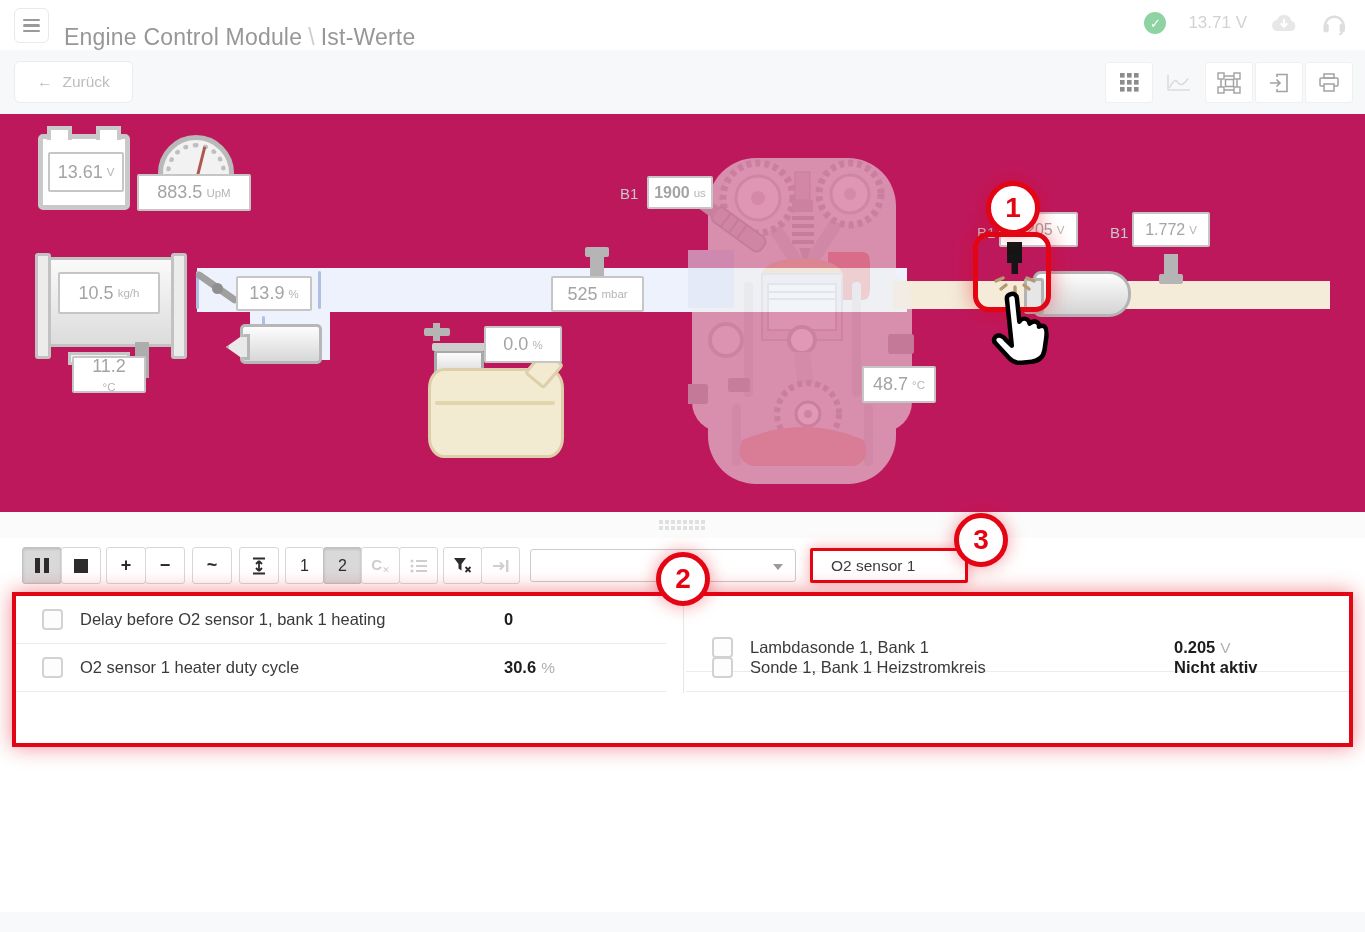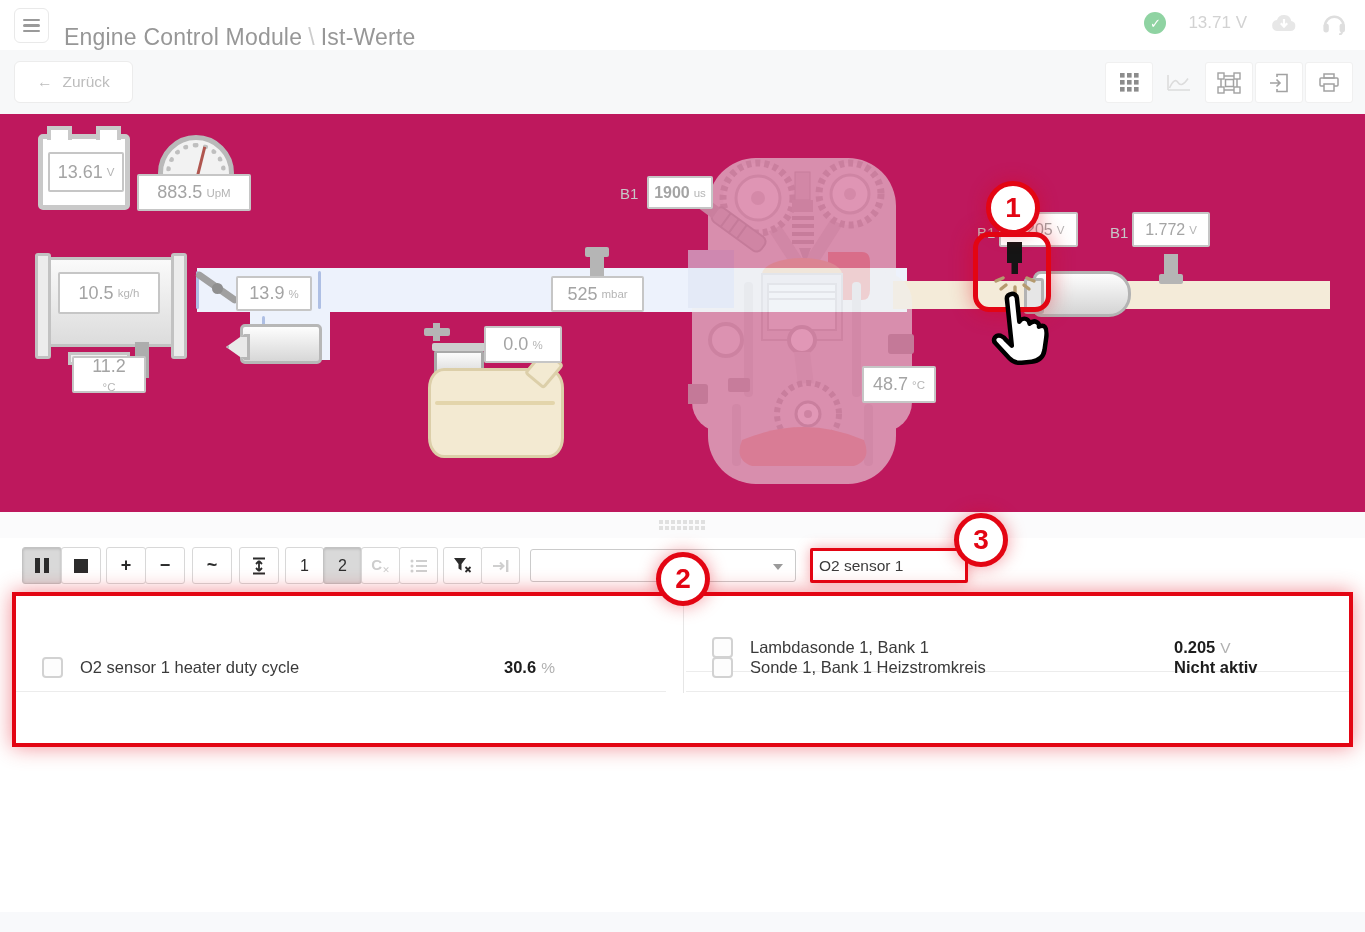--- a/index.html
+++ b/index.html
@@ -121,21 +121,21 @@
   .stopicon { width:14px; height:14px; background:#2c2c2c; }
   .glyph { font-size:18px; font-weight:bold; }
   .clearglyph { font-size:15px; color:#cdcdcd; font-weight:bold; }
   .clearglyph em { font-style:normal; font-size:9px; vertical-align:-3px; }
 
   .ddl { position:absolute; left:530px; top:11px; width:266px; height:33px; background:#fff;
     border:1px solid #cbcbcb; border-radius:3px; cursor:pointer; }
   .ddl::after { content:""; position:absolute; right:12px; top:14px; border-left:5px solid transparent;
     border-right:5px solid transparent; border-top:6px solid #9a9a9a; }
   .filterinput { position:absolute; left:810px; top:10px; width:158px; height:35px; border:3px solid #e30513;
-    border-radius:2px; font-size:15.5px; color:#3c3c3c; padding:0 6px;
+    border-radius:2px; font-size:15.5px; color:#3c3c3c; padding:0 18px;
     font-family:"Liberation Sans","DejaVu Sans",sans-serif; outline:none;
     box-shadow:0 0 14px rgba(227,5,19,.35); }
   .searchinput { position:absolute; left:1036px; top:10px; width:309px; height:34px; border:1px solid #cfcfcf;
     border-radius:6px; font-size:16px; color:#555; padding:0 12px; outline:none;
     font-family:"Liberation Sans","DejaVu Sans",sans-serif; }
   .searchinput::placeholder { color:#a9a9a9; }
 
   
   .tableframe { position:absolute; left:12px; top:592px; width:1341px; height:155px; background:#fff;
     border:4px solid #e30513; z-index:6; box-shadow:0 0 20px rgba(227,5,19,.45); }
@@ -493,20 +493,28 @@
   <div class="stepcircle" style="left:656px; top:552px;">
     <span>2</span>
   </div>
   <div class="stepcircle" style="left:954px; top:513px;">
     <span>3</span>
   </div>
 
   <div class="tableframe">
     <div class="coldiv"></div>
 
+    <div class="trow sep" style="left:0; top:0;">
+      <div class="cb"></div>
+      <span class="tlabel">Delay before O2 sensor 1, bank 1 heating</span>
+      <span class="tvalwrap">
+          <span class="tval">0</span>
+          <span class="tunit"></span>
+        </span>
+    </div>
     <div class="trow sep" style="left:0; top:48px;">
       <div class="cb"></div>
       <span class="tlabel">O2 sensor 1 heater duty cycle</span>
       <span class="tvalwrap">
           <span class="tval">30.6</span>
           <span class="tunit">%</span>
         </span>
     </div>
 
     <div class="trow sep" style="left:670px; top:8px; width:663px;margin-top:20px;">

